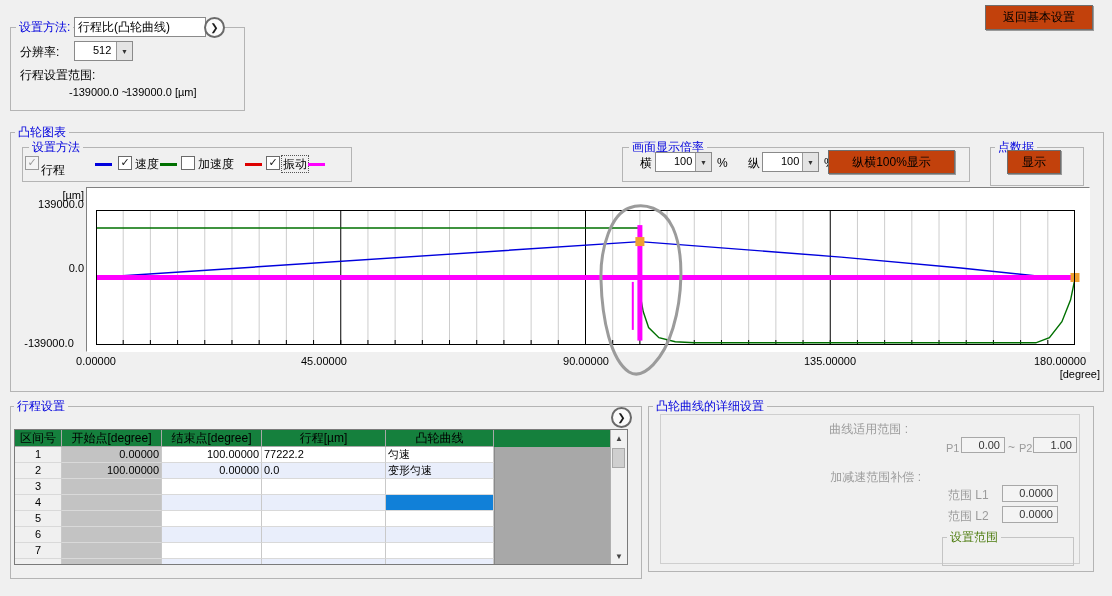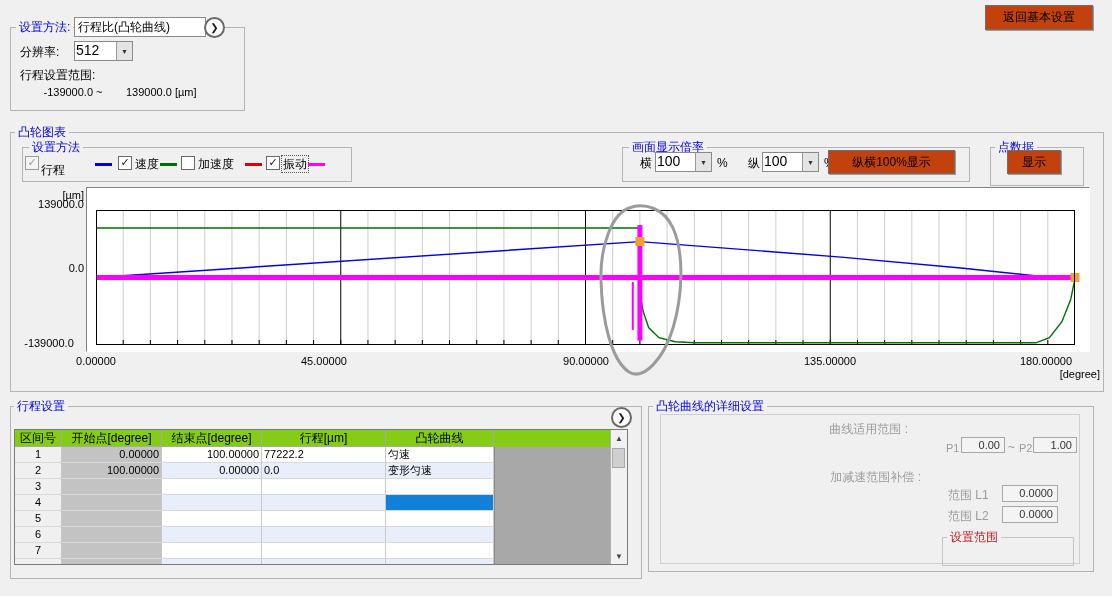--- a/index.html
+++ b/index.html
@@ -1,45 +1,45 @@
 <!DOCTYPE html>
 <html><head>
 <meta charset="utf-8">
 <style>
   html,body{margin:0;padding:0}
   body{width:1112px;height:596px;background:#f0f0f0;position:relative;overflow:hidden;
        font-family:"Liberation Sans","DejaVu Sans",sans-serif;font-size:12px;color:#000}
   .gbox{position:absolute;border:1px solid #b4b4b4}
   .gcap{position:absolute;top:-8px;background:#f0f0f0;padding:0 3px;color:#0000dd;
         font-size:12px;line-height:14px;white-space:nowrap}
-  .gcap.gray{color:#b91c1c}
+  .gcap.gray{color:#4d7c0f}
   .lbl{position:absolute;white-space:nowrap;font-size:12px;line-height:14px}
   .num{font-size:11px}
   .graytx{color:#9b9b9b}
   .txtbox{position:absolute;background:#fff;border:1px solid #8a8a8a;font-size:12px;
           line-height:18px;padding:0 3px;white-space:nowrap;overflow:hidden}
   .combo{position:absolute;height:20px;background:#fff;border:1px solid #8a8a8a;display:flex;box-sizing:border-box}
-  .combo-val{flex:1;font-size:14px;line-height:17px;padding-left:1px}
+  .combo-val{flex:1;font-size:11px;line-height:17px;padding-left:18px}
   .combo-btn{width:15px;background:#e4e4e4;border-left:1px solid #9a9a9a;display:flex;align-items:center;justify-content:center}
   .arrow7{font-size:7px;color:#333;line-height:7px}
   .btn{position:absolute;background:#c2410c;border:1px solid #6e6e6e;box-shadow:1px 1px 0 #9a9a9a;
        font-size:12px;display:flex;align-items:center;justify-content:center;white-space:nowrap}
   .circle-btn{position:absolute;width:17px;height:17px;border-radius:50%;background:#fbfbfb;
        border:2px solid #6a6a6a;display:flex;align-items:center;justify-content:center}
   .chev{font-size:10px;font-weight:bold;color:#1a1a1a;line-height:10px}
   .cb{position:absolute;width:12px;height:12px;background:#fff;border:1px solid #6a6a6a;
       font-size:11px;line-height:11px;text-align:center;color:#111}
   .cb-disabled{background:#f4f4f4;color:#9a9a9a;border-color:#9a9a9a}
   .dash{position:absolute;height:3px;width:17px}
   .focus-rect{outline:1px dotted #555;outline-offset:1px}
   .chart-panel{position:absolute;background:#fff;border-top:1px solid #808080;border-left:1px solid #808080;
       border-right:1px solid #fff;border-bottom:1px solid #fff}
   .axis{position:absolute;font-size:11px;line-height:12px;white-space:nowrap}
   .tbl{position:absolute;background:#fff;border:1px solid #7a7a7a;overflow:hidden}
-  .thead{position:absolute;left:0;top:0;height:17px;width:100%;background:#84cc16;display:flex}
+  .thead{position:absolute;left:0;top:0;height:17px;width:100%;background:#15803d;display:flex}
   .hcell{font-size:12px;text-align:center;line-height:16px;border-right:1px solid #a8a8a8;
          border-bottom:1px solid #a8a8a8;box-sizing:border-box;overflow:hidden;white-space:nowrap}
   #table-body{position:absolute;left:0;top:17px}
   .trow{display:flex;height:16px}
   .tcell{box-sizing:border-box;border-right:1px solid #c9c9c9;border-bottom:1px solid #d9d9d9;
          font-size:11px;line-height:15px;padding:0 2px;white-space:nowrap;overflow:hidden}
   .c0{width:47px;text-align:center;background:#f0f0f0}
   .c1{width:100px;text-align:right;background:#c3c3c3}
   .c2{width:100px;text-align:right;background:#fff}
   .c3{width:124px;text-align:left;background:#fff}
@@ -65,21 +65,21 @@
   <span class="chev">❯</span>
 </div>
 <span class="lbl" style="left:20px;top:45px">分辨率:</span>
 <div class="combo" style="left:74px;top:41px;width:59px">
   <span class="combo-val">512</span>
   <span class="combo-btn">
       <span class="arrow7">▼</span>
     </span>
 </div>
 <span class="lbl" style="left:20px;top:68px">行程设置范围:</span>
-<span class="lbl num" style="left:34px;top:85px;width:78px;text-align:center">-139000.0 ~</span>
+<span class="lbl num" style="left:50px;top:85px;width:78px;text-align:right">-139000.0 ~</span>
 <span class="lbl num" style="left:126px;top:85px">139000.0 [µm]</span>
 
 <div class="btn" style="left:985px;top:5px;width:106px;height:23px">返回基本设置</div>
 
 <div class="gbox" style="left:10px;top:132px;width:1092px;height:258px">
   <span class="gcap" style="left:4px">凸轮图表</span>
 </div>
 
 <div class="gbox" style="left:22px;top:147px;width:328px;height:33px">
   <span class="gcap" style="left:6px">设置方法</span>
@@ -206,21 +206,21 @@
     <polyline points="536.8,71.9 536.8,119.9" fill="none" stroke="#ff00ff" stroke-width="2"></polyline>
     <rect x="539.3888888888889" y="27.064748201438846" width="9" height="9" fill="#f0a030"></rect>
     <rect x="974.5" y="63" width="9" height="9" fill="#f0a030"></rect>
     <rect x="0.5" y="0.5" width="978" height="134" fill="none" stroke="#000"></rect>
     <path d="M 533,-2 C 516,4 504,36 505,70 C 506,110 515,150 533,162 C 548,171 568,148 577,118 C 586,88 589,45 577,18 C 568,-2 548,-8 533,-2 Z" fill="none" stroke="#9b9b9b" stroke-width="3" stroke-linecap="round" stroke-linejoin="round"></path>
   </svg>
 <span class="axis" style="left:56px;top:355px;width:80px;text-align:center">0.00000</span>
 <span class="axis" style="left:301px;top:355px;width:80px;">45.00000</span>
 <span class="axis" style="left:546px;top:355px;width:80px;text-align:center">90.00000</span>
 <span class="axis" style="left:790px;top:355px;width:80px;text-align:center">135.00000</span>
-<span class="axis" style="left:1020px;top:355px;width:80px;text-align:left">180.00000</span>
+<span class="axis" style="left:1020px;top:355px;width:80px;text-align:center">180.00000</span>
 <span class="axis" style="left:1020px;top:368px;width:80px;text-align:right">[degree]</span>
 
 <div class="gbox" style="left:10px;top:406px;width:630px;height:171px">
   <span class="gcap" style="left:3px">行程设置</span>
 </div>
 <div class="circle-btn" style="left:611px;top:407px">
   <span class="chev">❯</span>
 </div>
 
 <div class="tbl" style="left:14px;top:429px;width:612px;height:134px">

